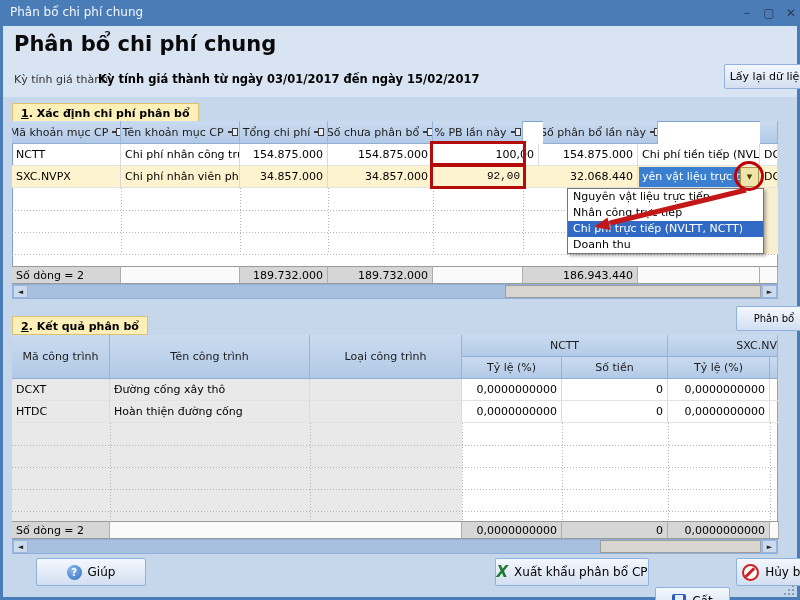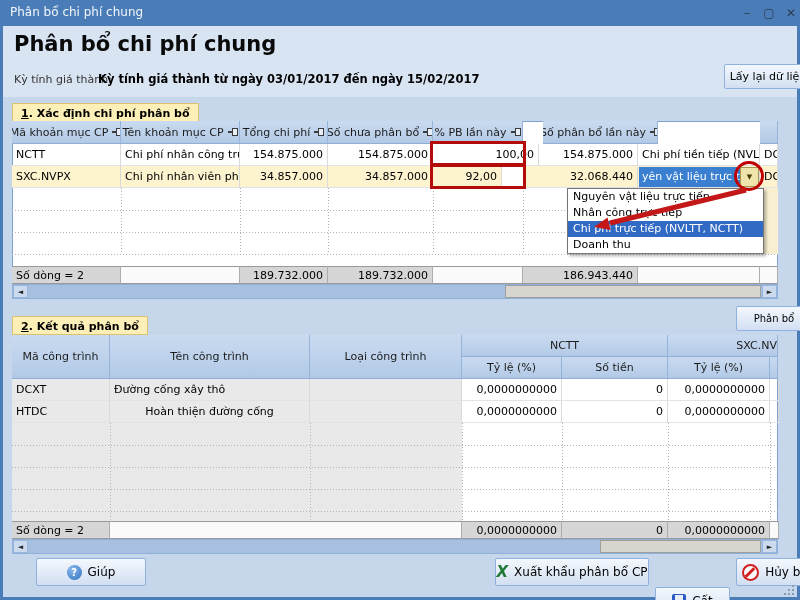--- a/index.html
+++ b/index.html
@@ -103,21 +103,21 @@
   <div class="abs cell num" style="left:328px;top:144px;width:105px;height:22px;">154.875.000</div>
   <div class="abs cell num" style="left:433px;top:144px;width:106px;height:22px;">100,00</div>
   <div class="abs cell num" style="left:523px;top:144px;width:115px;height:22px;">154.875.000</div>
   <div class="abs cell" style="left:638px;top:144px;width:122px;height:22px;">Chi phí tiền tiếp (NVL</div>
   <div class="abs cell" style="left:760px;top:144px;width:18px;height:22px;">DCXT</div>
 
   <div class="abs cell selrow" style="left:12px;top:166px;width:109px;height:22px;">SXC.NVPX</div>
   <div class="abs cell selrow" style="left:121px;top:166px;width:119px;height:22px;">Chi phí nhân viên phâ</div>
   <div class="abs cell selrow num" style="left:240px;top:166px;width:88px;height:22px;">34.857.000</div>
   <div class="abs cell selrow num" style="left:328px;top:166px;width:105px;height:22px;">34.857.000</div>
-  <div class="abs cell selrow num" style="left:433px;top:166px;width:69px;height:22px;">92,00</div>
+  <div class="abs cell selrow num" style="left:433px;top:166px;width:92px;height:22px;font-family:Liberation Mono, monospace;">92,00</div>
   <div class="abs cell selrow num" style="left:523px;top:166px;width:115px;height:22px;">32.068.440</div>
   <div class="abs cell selrow" style="left:638px;top:166px;width:122px;height:22px;"></div>
   <div class="abs cell selrow" style="left:760px;top:166px;width:18px;height:22px;">DCXT</div>
   <div class="abs bluecell" style="left:639px;top:167px;width:101px;height:20px;">yên vật liệu trực tiếp</div>
   <div class="abs combo-btn" style="left:740px;top:167px;width:19px;height:20px;">
       <span>▼</span>
     </div>
 
   <div class="abs dotline" style="left:12px;top:210px;width:766px;"></div>
   <div class="abs dotline" style="left:12px;top:232px;width:766px;"></div>
@@ -166,21 +166,21 @@
 
   <div class="abs cell graycell" style="left:12px;top:379px;width:98px;height:22px;">DCXT</div>
   <div class="abs cell graycell" style="left:110px;top:379px;width:200px;height:22px;">Đường cống xây thô</div>
   <div class="abs cell graycell" style="left:310px;top:379px;width:152px;height:22px;"></div>
   <div class="abs cell num" style="left:462px;top:379px;width:100px;height:22px;">0,0000000000</div>
   <div class="abs cell num" style="left:562px;top:379px;width:106px;height:22px;">0</div>
   <div class="abs cell num" style="left:668px;top:379px;width:102px;height:22px;">0,0000000000</div>
   <div class="abs cell" style="left:770px;top:379px;width:8px;height:22px;"></div>
 
   <div class="abs cell graycell" style="left:12px;top:401px;width:98px;height:22px;">HTDC</div>
-  <div class="abs cell graycell" style="left:110px;top:401px;width:200px;height:22px;text-align:center;">Hoàn thiện đường cống</div>
+  <div class="abs cell graycell" style="left:110px;top:401px;width:200px;height:22px;">Hoàn thiện đường cống</div>
   <div class="abs cell graycell" style="left:310px;top:401px;width:152px;height:22px;"></div>
   <div class="abs cell num" style="left:462px;top:401px;width:100px;height:22px;">0,0000000000</div>
   <div class="abs cell num" style="left:562px;top:401px;width:106px;height:22px;">0</div>
   <div class="abs cell num" style="left:668px;top:401px;width:102px;height:22px;">0,0000000000</div>
   <div class="abs cell" style="left:770px;top:401px;width:8px;height:22px;"></div>
 
   <div class="abs" style="left:12px;top:423px;width:450px;height:98px;background:#e9e9e9;"></div>
   <div class="abs dotline" style="left:12px;top:445px;width:766px;"></div>
   <div class="abs dotline" style="left:12px;top:467px;width:766px;"></div>
   <div class="abs dotline" style="left:12px;top:489px;width:766px;"></div>

